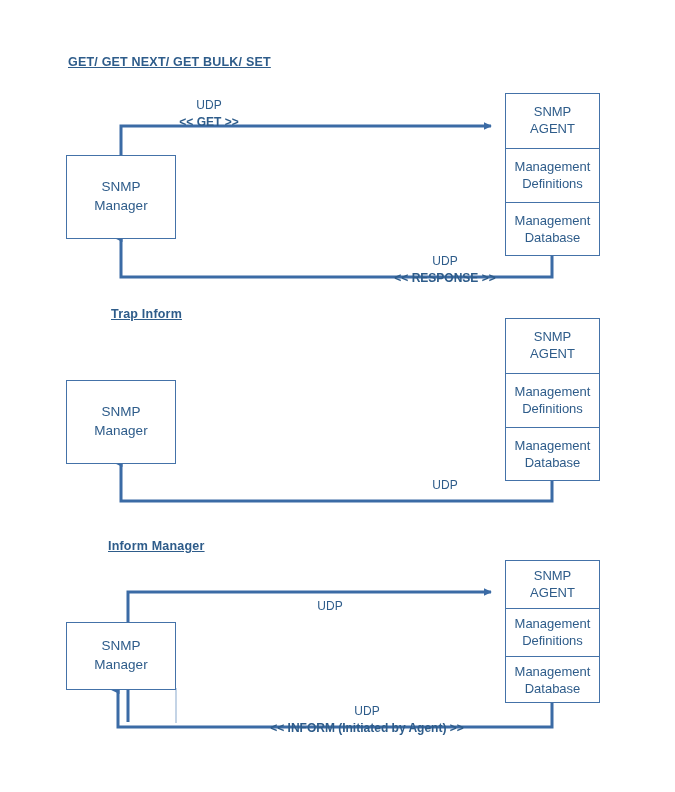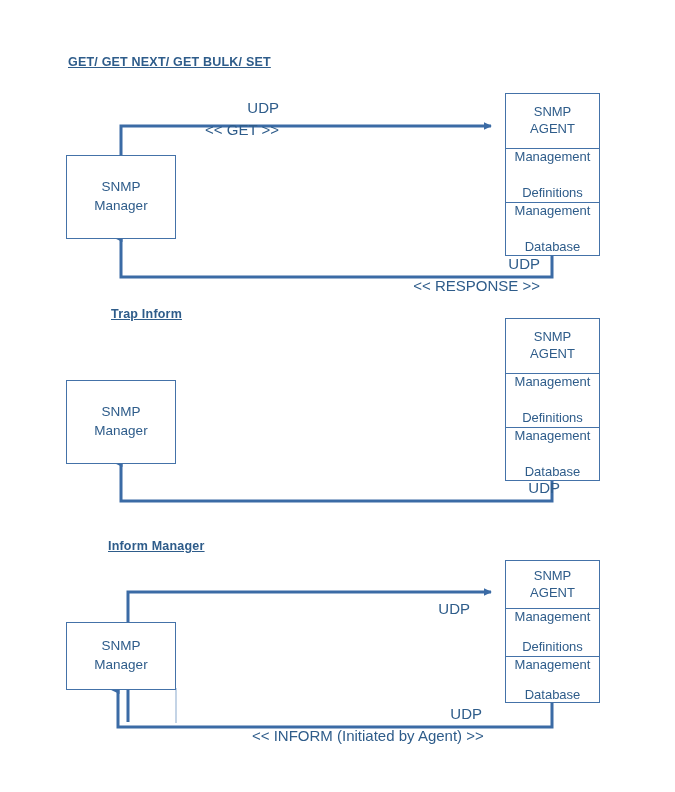--- a/index.html
+++ b/index.html
@@ -51,41 +51,40 @@
     align-items: center;
     justify-content: center;
     text-align: center;
     color: #2E5C8A;
     font-size: 13px;
     line-height: 1.28;
     white-space: nowrap;
   }
   .node-cell.divider-top {
     border-top: 1.3px solid #4472A8;
-    justify-content: space-between;
   }
   .manager-box {
     display: flex;
     align-items: center;
     justify-content: center;
     text-align: center;
     color: #2E5C8A;
     font-size: 13.5px;
     line-height: 1.4;
   }
   .edge-label {
     position: absolute;
-    text-align: right;
-    color: #2E5C8A;
-    font-size: 15px;
+    text-align: center;
+    color: #2E5C8A;
+    font-size: 12px;
     line-height: 1.45;
     white-space: nowrap;
   }
   .edge-label .lbl-proto { display: block; }
-  .edge-label .lbl-text { display: block; }
+  .edge-label .lbl-text { display: block; font-weight: bold; }
 </style>
 </head>
 <body>
 
 <div id="canvas">
 
   <svg class="wires" viewBox="0 0 675 792">
     <defs>
       <marker id="ah-right" markerWidth="9" markerHeight="9" refX="7.5" refY="4.5" orient="auto" markerUnits="userSpaceOnUse">
         <path d="M0,0.6 L8.4,4.5 L0,8.4 z" fill="#3B6BA5"></path>

